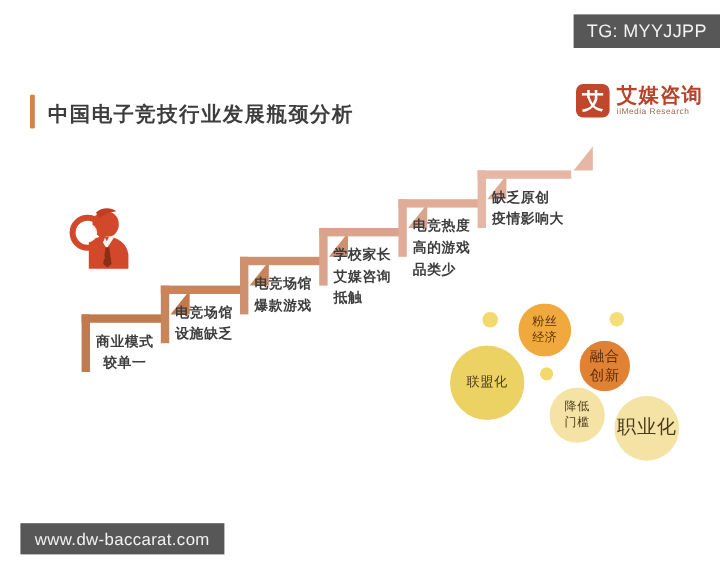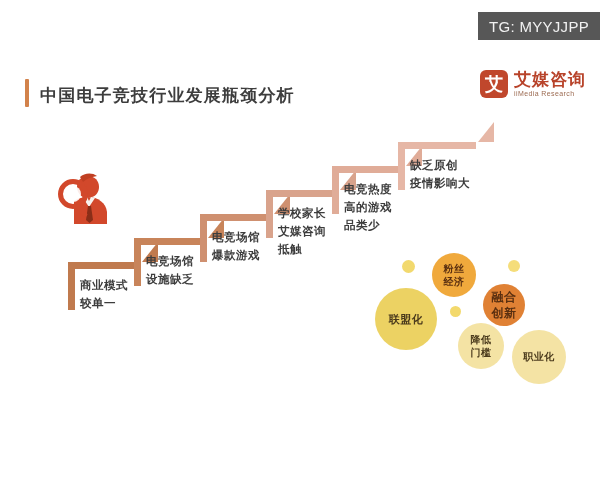--- a/index.html
+++ b/index.html
@@ -56,21 +56,21 @@
     line-height:1.58;white-space:nowrap;letter-spacing:.5px;
   }
 
   
   #analyst{position:absolute;left:52px;top:168px;width:62px;height:62px;}
 
   
   .bub{
     position:absolute;border-radius:50%;
     display:flex;align-items:center;justify-content:center;
-    text-align:center;color:#4a3a1c;font-weight:bold;
+    text-align:center;color:#4a3a1c;font-weight:normal;
     line-height:1.35;letter-spacing:.5px;
   }
   .bub.dark{color:#5a2f10;}
   .dot{position:absolute;border-radius:50%;}
 </style>
 </head>
 <body>
 
 <div id="canvas">
 
@@ -106,21 +106,21 @@
 
       <rect x="26" y="36" width="5" height="15" rx="2.2" transform="rotate(-42 28 42)" fill="#d2482b"></rect>
     </svg>
   </div>
 
   <div id="steps-layer">
       <div class="step" style="left: 68px; top: 262px;">
         <div class="bar-h" style="width: 72px; background: rgb(192, 122, 78);"></div>
         <div class="bar-v" style="height: 48px; background: rgb(192, 122, 78);"></div>
         <div class="tri" style="left: 74px; top: -20px; border-left: 16px solid transparent; border-bottom: 20px solid rgb(192, 122, 78);"></div>
-        <div class="lbl" style="left: 12px; top: 14px;">
+        <div class="lbl" style="left: 12px; top: 14px; text-align: center;">
           <div>商业模式</div>
           <div>较单一</div>
         </div>
       </div>
       <div class="step" style="left: 134px; top: 238px;">
         <div class="bar-h" style="width: 72px; background: rgb(200, 132, 90);"></div>
         <div class="bar-v" style="height: 48px; background: rgb(200, 132, 90);"></div>
         <div class="tri" style="left: 74px; top: -20px; border-left: 16px solid transparent; border-bottom: 20px solid rgb(200, 132, 90);"></div>
         <div class="lbl" style="left: 12px; top: 14px;">
           <div>电竞场馆</div>
@@ -190,21 +190,22 @@
           <div>融合</div>
           <div>创新</div>
         </div>
       </div>
       <div class="bub" style="left: 458px; top: 323px; width: 46px; height: 46px; font-size: 10px; background: radial-gradient(circle at 35% 30%, rgb(244, 227, 164) 55%, rgba(244, 227, 164, 0.8) 100%) rgb(244, 227, 164);">
         <div>
           <div>降低</div>
           <div>门槛</div>
         </div>
       </div>
-      <div class="bub" style="left: 512px; top: 330px; width: 54px; height: 54px; font-size: 10px; background: radial-gradient(circle at 35% 30%, rgb(244, 227, 164) 55%, rgba(244, 227, 164, 0.8) 100%) rgb(244, 227, 164);">
+      <div class="bub" style="left: 512px; top: 330px; width: 54px; height: 54px; font-size: 16px; background: radial-gradient(circle at 35% 30%, rgb(244, 227, 164) 55%, rgba(244, 227, 164, 0.8) 100%) rgb(244, 227, 164);">
         <div>
           <div>职业化</div>
         </div>
       </div>
     </div>
 
+  <div class="wm" id="site-badge">www.dw-baccarat.com</div>
 
 </div>
 
 </body></html>

